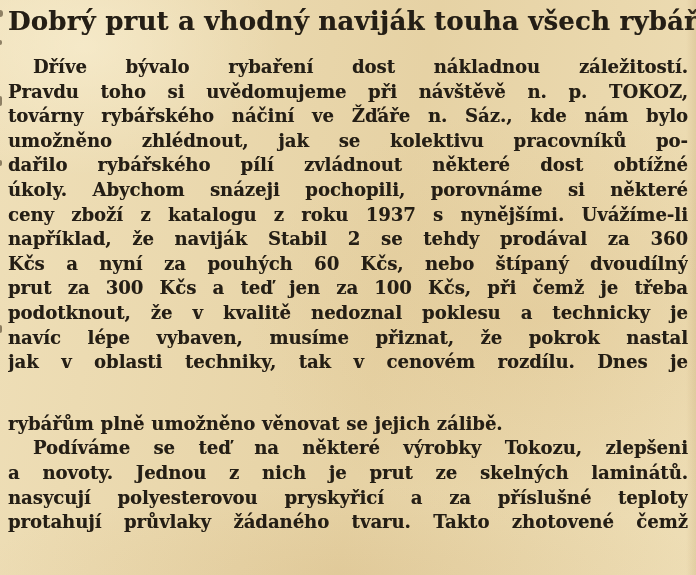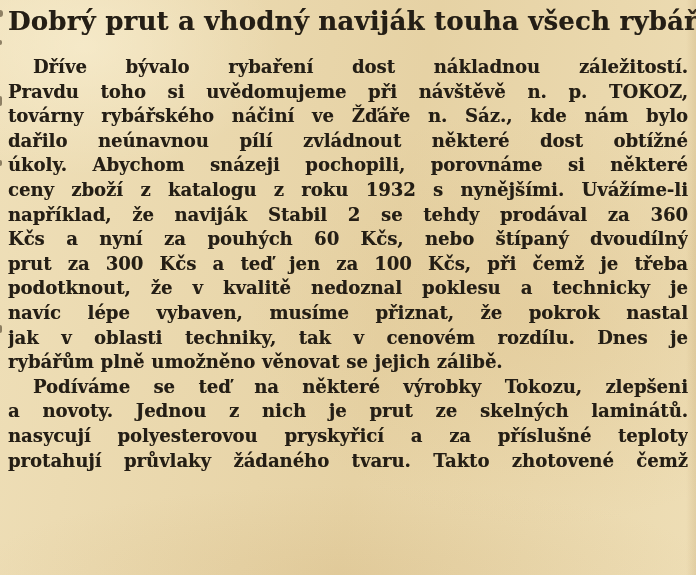--- a/index.html
+++ b/index.html
@@ -46,21 +46,21 @@
     height: 24.6px;
     overflow: hidden;
     text-align: justify;
     text-align-last: justify;
     text-justify: inter-word;
     text-shadow: 0.25px 0.25px 0 rgba(35,26,14,0.5);
     word-spacing: 0.5px;
     font-weight: bold;
   }
   .tline.indent { text-indent: 25px; }
-  .tline.noflush { text-align-last: left; }
+  .tline.noflush { text-align-last: left; margin-top: 37px; }
   .scan-artifact {
     position: absolute;
     left: 0;
     background: rgba(60,45,25,0.55);
     border-radius: 0 3px 3px 0;
   }
   #artifact-1 { top: 10px;  width: 3px; height: 7px; }
   #artifact-2 { top: 40px;  width: 2px; height: 5px; }
   #artifact-3 { top: 96px;  width: 2px; height: 10px; }
   #artifact-4 { top: 160px; width: 2px; height: 6px; }
@@ -77,23 +77,24 @@
 <body>
 
 <div class="content">
 
   <h1 class="headline">Dobrý prut a vhodný naviják touha všech rybářů</h1>
 
   <div class="para">
     <div class="tline indent">Dříve bývalo rybaření dost nákladnou záležitostí.</div>
     <div class="tline">Pravdu toho si uvědomujeme při návštěvě n. p. TOKOZ,</div>
     <div class="tline">továrny rybářského náčiní ve Žďáře n. Sáz., kde nám bylo</div>
-    <div class="tline">dařilo neúnavnou pílí zvládnout některé dost obtížné</div>
+    <div class="tline">umožněno zhlédnout, jak se kolektivu pracovníků po-</div>
+    <div class="tline">dařilo rybářského pílí zvládnout některé dost obtížné</div>
     <div class="tline">úkoly. Abychom snázeji pochopili, porovnáme si některé</div>
-    <div class="tline">ceny zboží z katalogu z roku 1932 s nynějšími. Uvážíme-li</div>
+    <div class="tline">ceny zboží z katalogu z roku 1937 s nynějšími. Uvážíme-li</div>
     <div class="tline">například, že naviják Stabil 2 se tehdy prodával za 360</div>
     <div class="tline">Kčs a nyní za pouhých 60 Kčs, nebo štípaný dvoudílný</div>
     <div class="tline">prut za 300 Kčs a teď jen za 100 Kčs, při čemž je třeba</div>
     <div class="tline">podotknout, že v kvalitě nedoznal poklesu a technicky je</div>
     <div class="tline">navíc lépe vybaven, musíme přiznat, že pokrok nastal</div>
     <div class="tline">jak v oblasti techniky, tak v cenovém rozdílu. Dnes je</div>
     <div class="tline noflush">rybářům plně umožněno věnovat se jejich zálibě.</div>
   </div>
 
   <div class="para">

